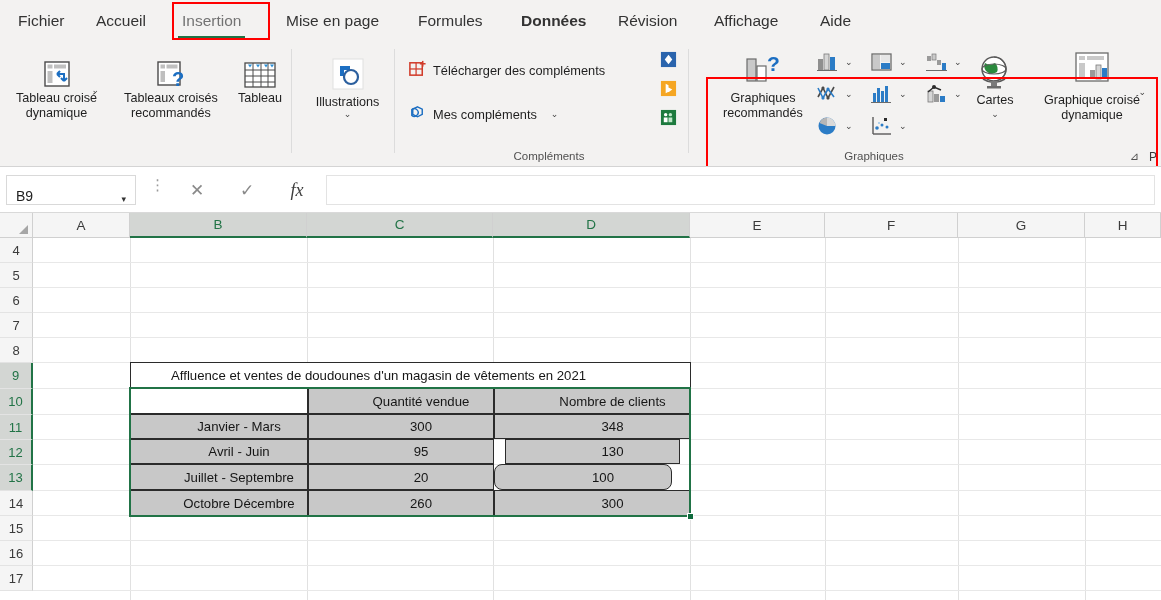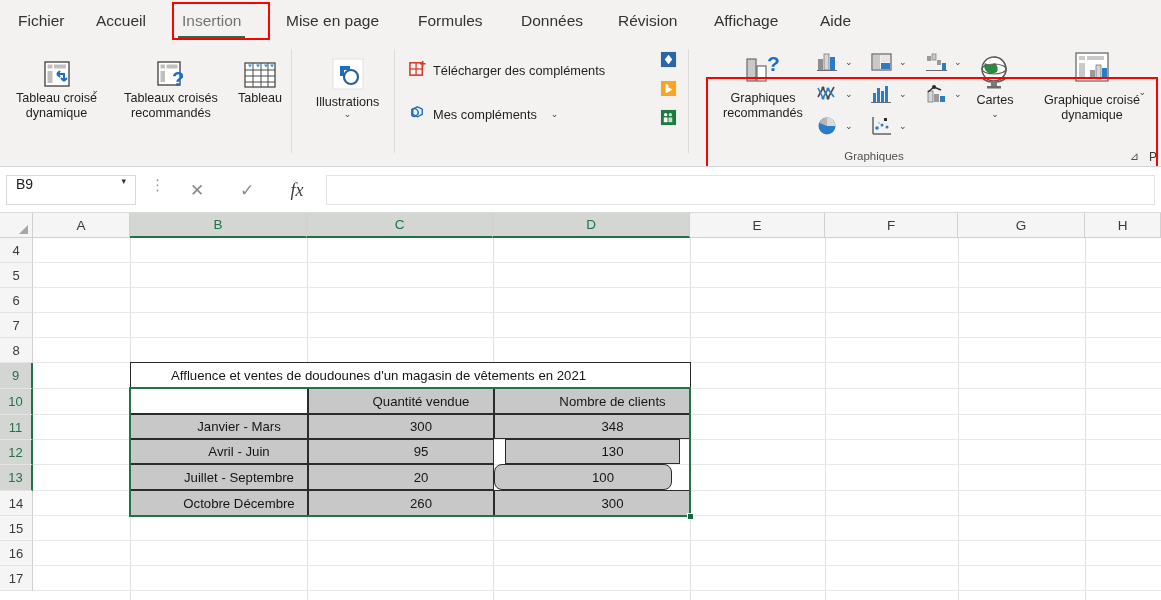--- a/index.html
+++ b/index.html
@@ -84,21 +84,21 @@
   }
 
   
   .formulabar {
     position: absolute; left: 0; top: 167px; width: 1161px; height: 46px;
     background: #ffffff;
   }
   .namebox {
     position: absolute; left: 6px; top: 8px; width: 130px; height: 30px;
     border: 1px solid #d9d9d9; background: #ffffff;
-    display: flex; align-items: flex-start;
+    display: flex; align-items: flex-end;
   }
   .namebox .nbtext { font-size: 14px; color: #1f1f1f; margin-left: 9px; }
   .namebox .nbcaret { position: absolute; right: 9px; font-size: 9px; color: #333; }
   .fb-dots {
     position: absolute; left: 150px; top: 14px;
     font-size: 15px; color: #9a9a9a; letter-spacing: 0; line-height: 8px;
   }
   .fb-icons { position: absolute; left: 172px; top: 8px; width: 150px; height: 30px;
     display: flex; align-items: center; }
   .fb-ic { width: 50px; text-align: center; font-size: 17px; color: #8a8a8a; }
@@ -175,21 +175,21 @@
     <div class="tab active" style="left:182px;position:absolute;">
       <span>Insertion</span>
       <span class="tab-underline" style="left:-4px;right:-4px;bottom:-9px;"></span>
     </div>
     <div class="tab" style="left:286px;position:absolute;">
       <span>Mise en page</span>
     </div>
     <div class="tab" style="left:418px;position:absolute;">
       <span>Formules</span>
     </div>
-    <div class="tab" style="left:521px;position:absolute;">
+    <div class="tab" style="left:521px;position:absolute;font-weight:bold;">
       <span>Données</span>
     </div>
     <div class="tab" style="left:618px;position:absolute;">
       <span>Révision</span>
     </div>
     <div class="tab" style="left:714px;position:absolute;">
       <span>Affichage</span>
     </div>
     <div class="tab" style="left:820px;position:absolute;">
       <span>Aide</span>
@@ -310,20 +310,21 @@
       <div style="position:absolute;left:260px;top:68px;">
         <svg width="17" height="17" viewBox="0 0 18 18">
           <rect x="1" y="1" width="16" height="16" fill="#1d7a3e"></rect>
           <circle cx="6" cy="6" r="1.8" fill="#ffffff"></circle>
           <circle cx="11" cy="6" r="1.8" fill="#bfe8c9"></circle>
           <rect x="4" y="9" width="4" height="5" fill="#ffffff"></rect>
           <rect x="9" y="9" width="4" height="5" fill="#bfe8c9"></rect>
         </svg>
       </div>
 
+      <div class="group-label">Compléments</div>
       <div class="group-sep" style="left:288px;"></div>
     </div>
 
     <div class="group" style="left:700px;width:461px;">
 
       <div class="btn-big" style="left:14px;top:6px;width:98px;">
         <div class="icon-wrap" style="height:44px;">
           <svg width="44" height="42" viewBox="0 0 44 42">
             <rect x="6" y="10" width="9" height="22" fill="#c9c9c9" stroke="#6b6b6b" stroke-width="1.2"></rect>
             <rect x="16" y="17" width="9" height="15" fill="#ffffff" stroke="#6b6b6b" stroke-width="1.2"></rect>

